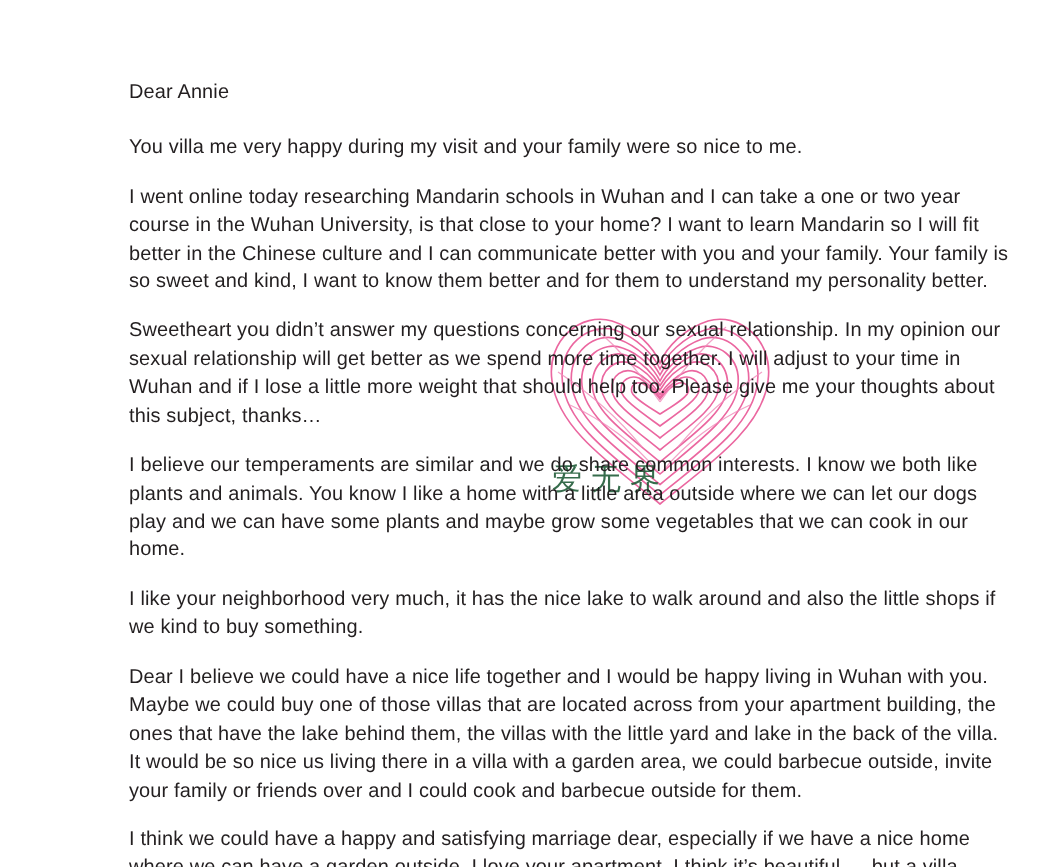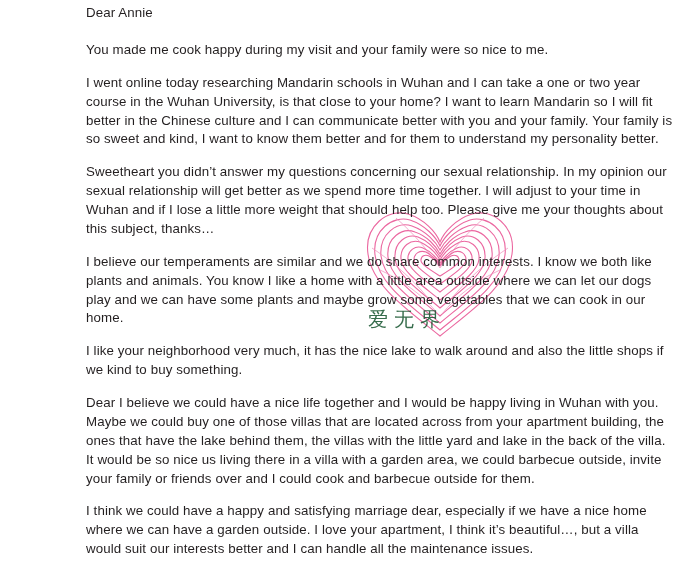--- a/index.html
+++ b/index.html
@@ -27,20 +27,21 @@
     z-index: 3;
     font-size: 13.3px;
     line-height: 1.42;
     letter-spacing: 0.1px;
   }
   .letter p {
     margin: 0 0 14px 0;
   }
   .letter p.salutation {
     margin-bottom: 18px;
+    margin-top: 48px;
   }
   .letter p.last {
     margin-bottom: 0;
   }
   
   #watermark {
     position: absolute;
     left: 350px;
     top: 188px;
     width: 180px;
@@ -90,21 +91,21 @@
         <path d="M134 30 C118 44 102 62 90 80"></path>
         <path d="M30 82 C52 92 74 108 88 126"></path>
         <path d="M150 82 C128 92 106 108 92 126"></path>
       </g>
     </svg>
   </div>
   <div id="wm-text">爱无界</div>
 
   <div class="letter">
     <p class="salutation">Dear Annie</p>
-    <p>You made me cook happy during my visit and your family were so nice to me.</p>
+    <p>You villa me very happy during my visit and your family were so nice to me.</p>
     <p>I went online today researching Mandarin schools in Wuhan and I can take a one or two year course in the Wuhan University, is that close to your home? I want to learn Mandarin so I will fit better in the Chinese culture and I can communicate better with you and your family. Your family is so sweet and kind, I want to know them better and for them to understand my personality better.</p>
     <p>Sweetheart you didn’t answer my questions concerning our sexual relationship. In my opinion our sexual relationship will get better as we spend more time together. I will adjust to your time in Wuhan and if I lose a little more weight that should help too. Please give me your thoughts about this subject, thanks…</p>
     <p>I believe our temperaments are similar and we do share common interests. I know we both like plants and animals. You know I like a home with a little area outside where we can let our dogs play and we can have some plants and maybe grow some vegetables that we can cook in our home.</p>
     <p>I like your neighborhood very much, it has the nice lake to walk around and also the little shops if we kind to buy something.</p>
     <p>Dear I believe we could have a nice life together and I would be happy living in Wuhan with you. Maybe we could buy one of those villas that are located across from your apartment building, the ones that have the lake behind them, the villas with the little yard and lake in the back of the villa. It would be so nice us living there in a villa with a garden area, we could barbecue outside, invite your family or friends over and I could cook and barbecue outside for them.</p>
     <p class="last">I think we could have a happy and satisfying marriage dear, especially if we have a nice home where we can have a garden outside. I love your apartment, I think it’s beautiful…, but a villa would suit our interests better and I can handle all the maintenance issues.</p>
   </div>
 
 </div>
 

